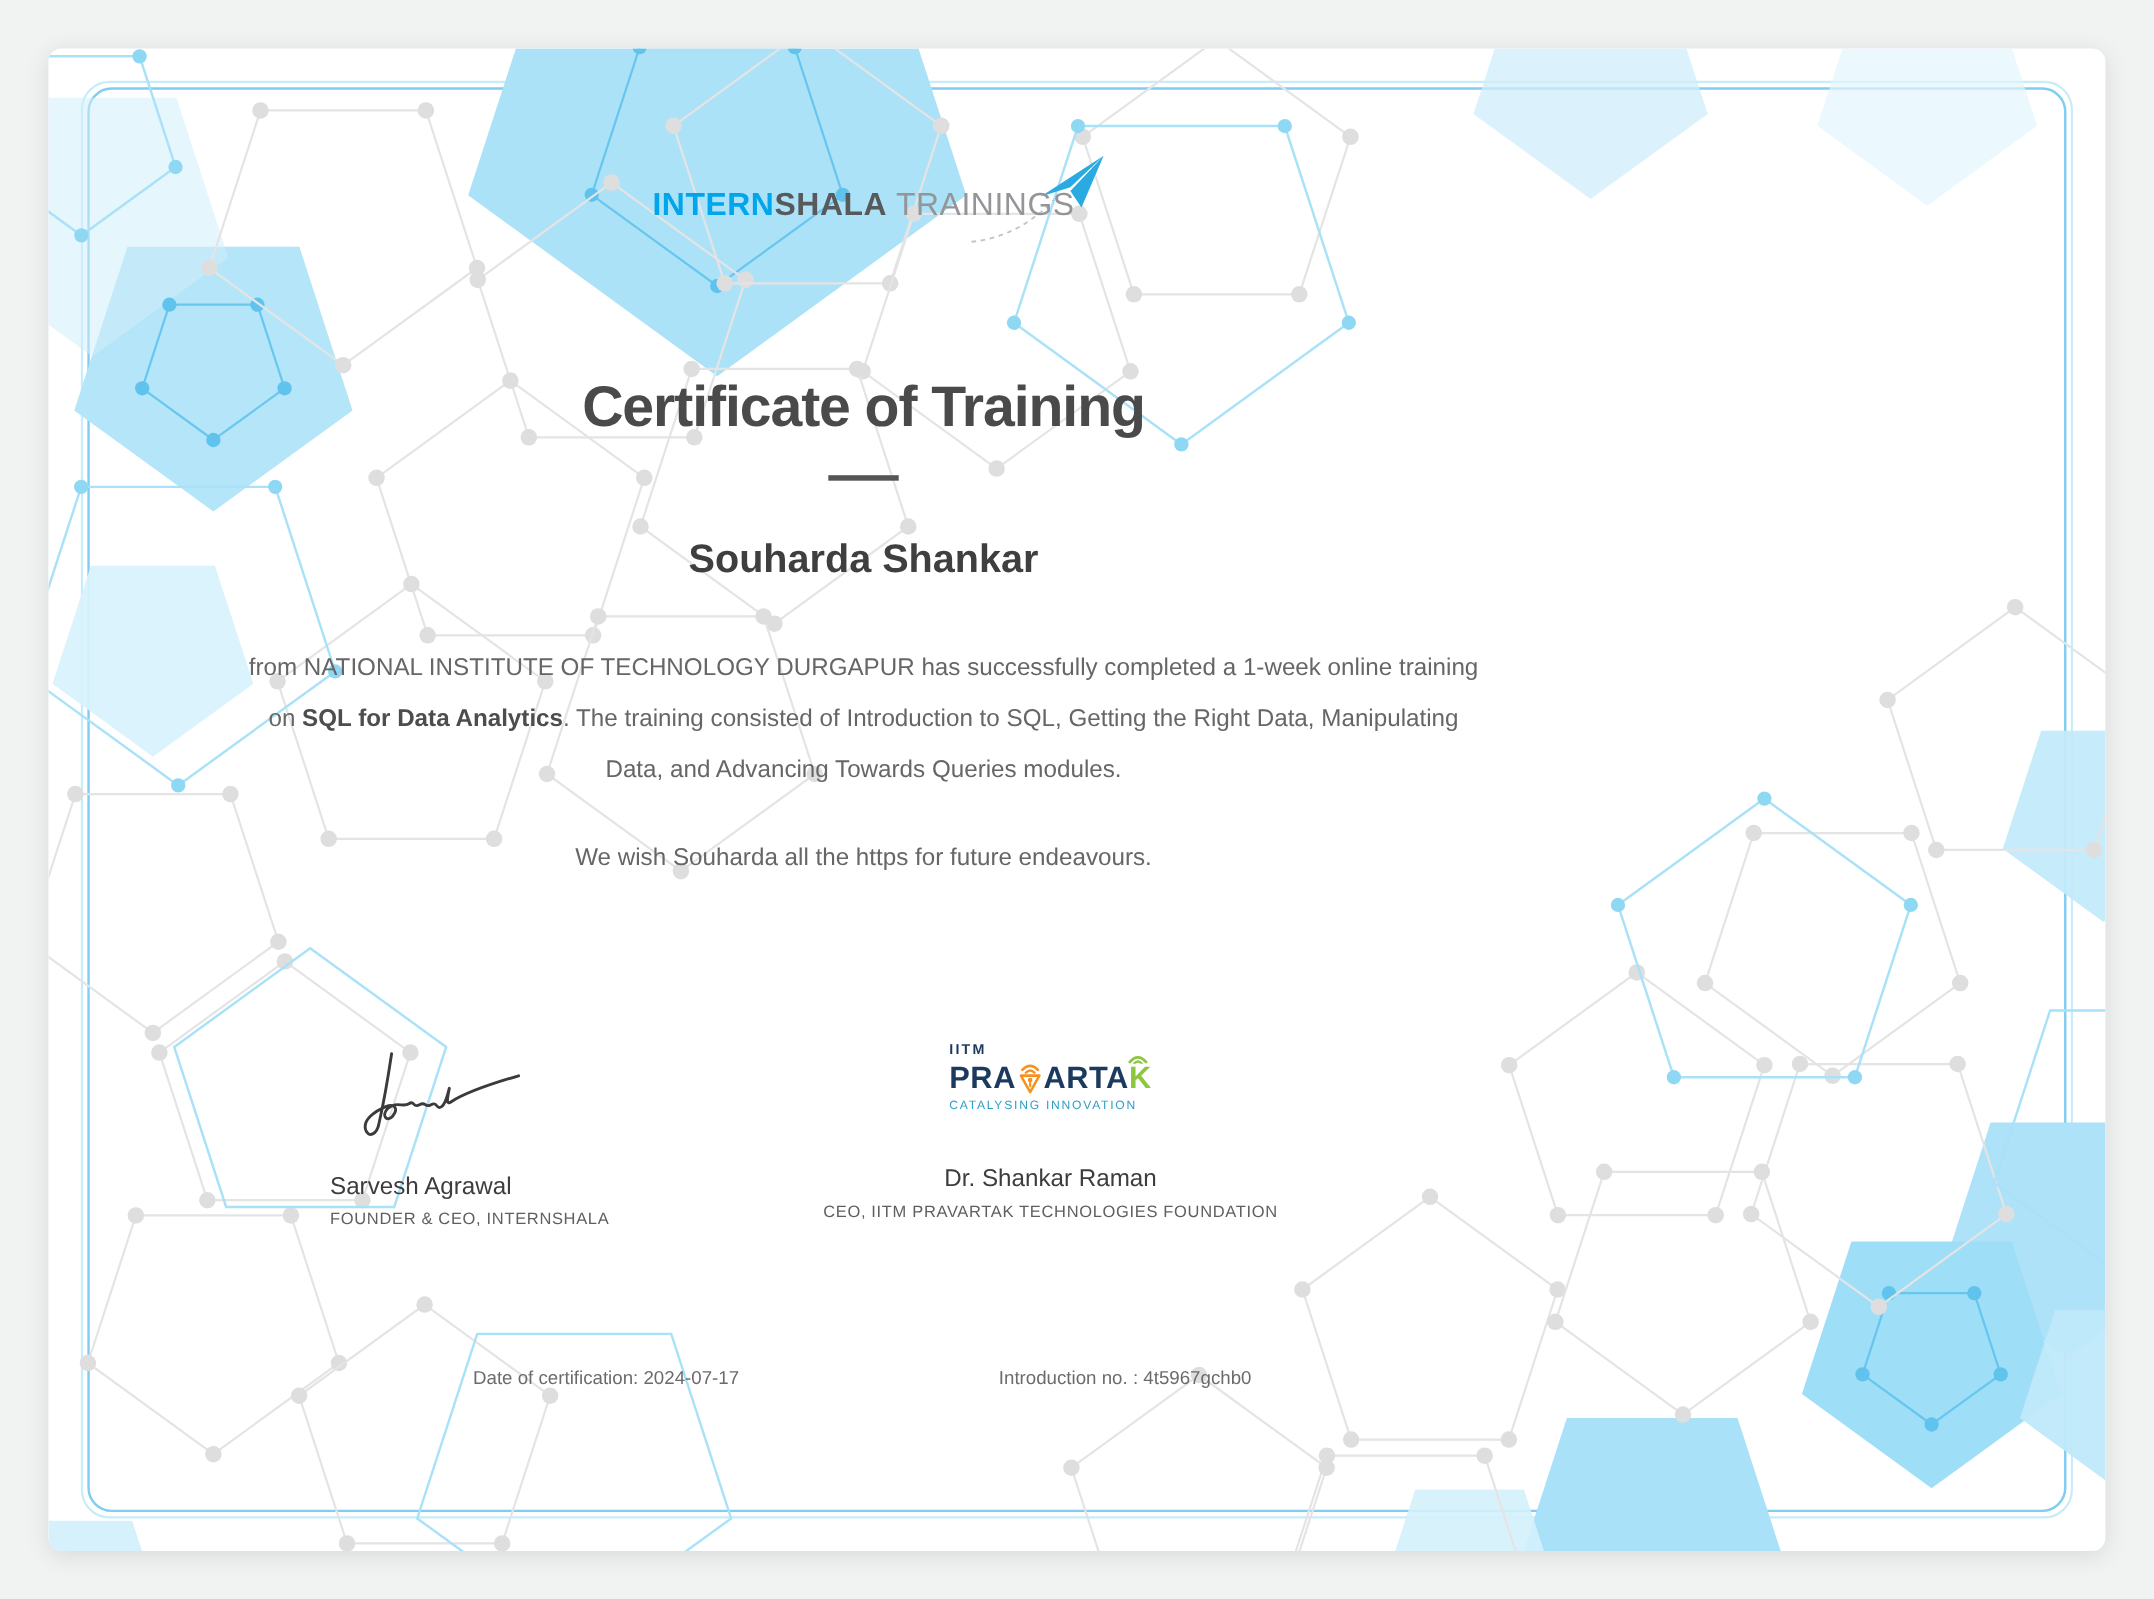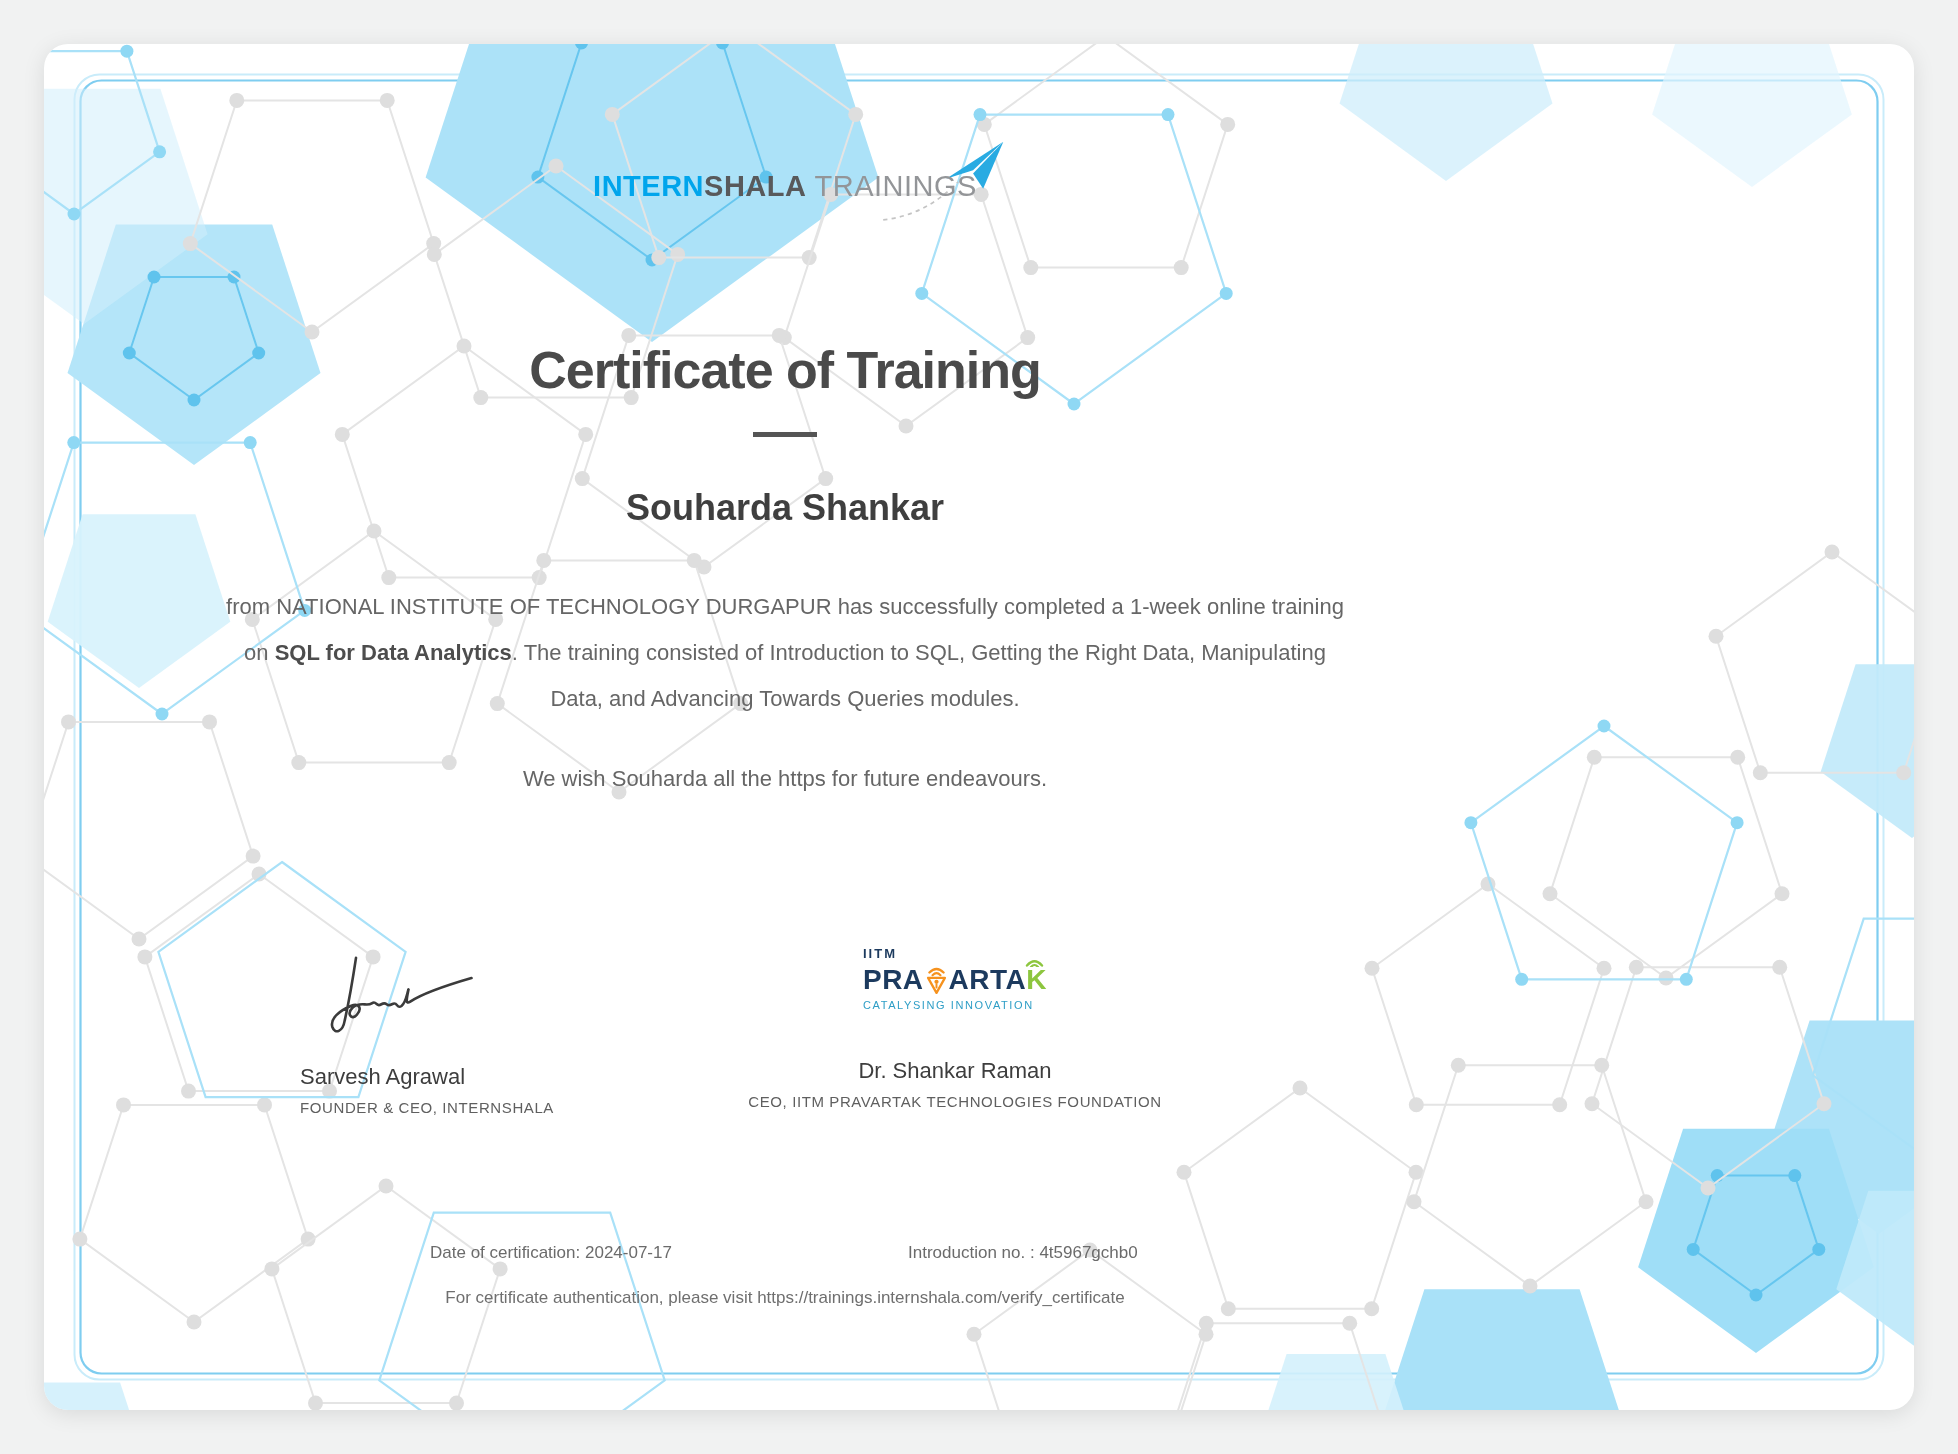--- a/index.html
+++ b/index.html
@@ -1,19 +1,19 @@
 <!DOCTYPE html>
 <html><head>
 <meta charset="utf-8">
 <style>
   html,body{margin:0;padding:0;background:#f1f2f2;width:1958px;height:1454px;overflow:hidden;
     font-family:"Liberation Sans",sans-serif;}
   .page{position:relative;width:1958px;height:1454px;background:#f1f2f2;}
   .card{position:absolute;left:44px;top:44px;width:1870px;height:1366px;background:#ffffff;
-    border-radius:24px;box-shadow:0 4px 22px rgba(0,0,0,.10);overflow:hidden;}
+    border-radius:12px;box-shadow:0 4px 22px rgba(0,0,0,.10);overflow:hidden;}
   #deco{position:absolute;left:0;top:0;z-index:0;}
   .content{position:absolute;left:0;top:0;width:1482px;height:100%;z-index:2;}
 
   
   .logo-block{position:absolute;left:361px;top:96px;width:760px;height:120px;}
   .logo-plane{position:absolute;left:470px;top:0;width:134px;height:84px;}
   .logo-text{position:absolute;left:0;top:30px;width:100%;text-align:center;
     font-size:29px;font-weight:bold;letter-spacing:.5px;white-space:nowrap;}
   .lg-intern{color:#00a5ec;}
   .lg-shala{color:#58595b;}
@@ -306,17 +306,16 @@
             </span>
           </div>
           <div class="pv-tagline">CATALYSING INNOVATION</div>
         </div>
         <div class="sig-name pv-namegap">Dr. Shankar Raman</div>
         <div class="sig-title">CEO, IITM PRAVARTAK TECHNOLOGIES FOUNDATION</div>
       </div>
 
       <div class="footer-date"><span>Date of certification: </span><span>2024-07-17</span></div>
       <div class="footer-cert"><span>Introduction no. : </span><span>4t5967gchb0</span></div>
-      <div class="footer-auth"><span>For certificate authentication, please visit </span><span>https://trainings.internshala.com/verify_certificate</span></div>
 
     </div>
   </div>
 </div>
 
 </body></html>

